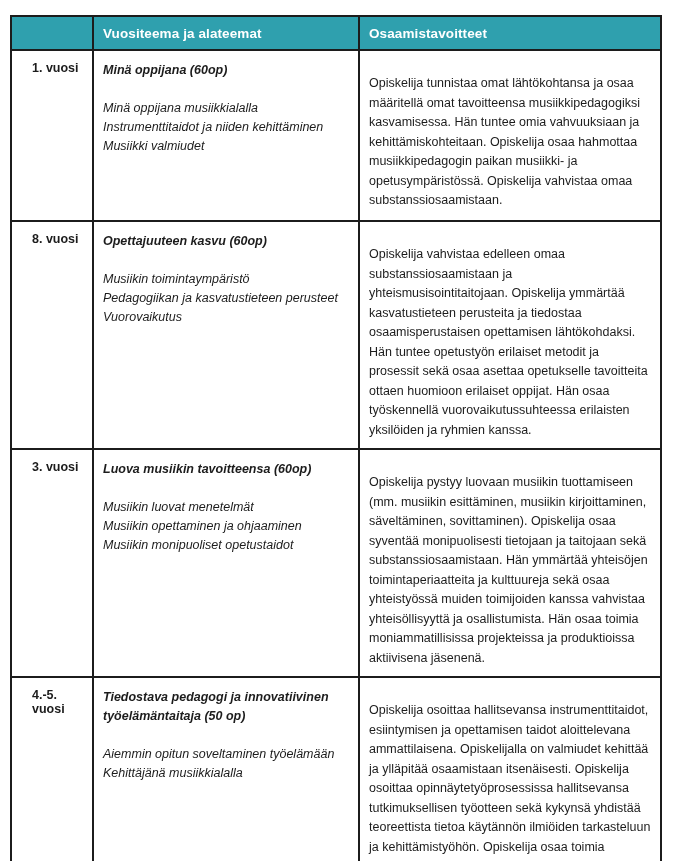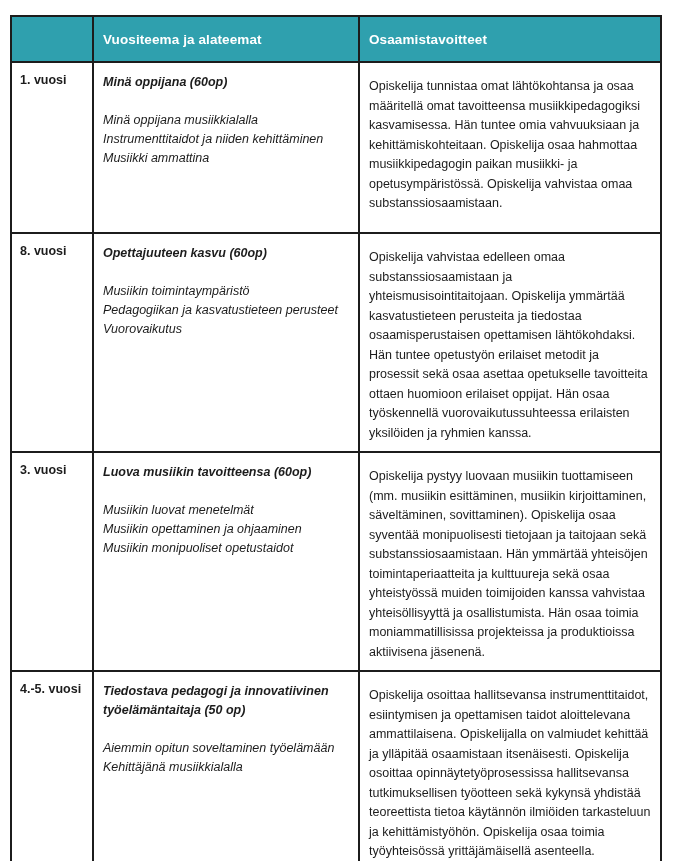--- a/index.html
+++ b/index.html
@@ -20,47 +20,47 @@
     border-collapse: collapse;
     table-layout: fixed;
   }
   .curriculum-table th,
   .curriculum-table td {
     border: 2px solid #1c1c1c;
     vertical-align: top;
     text-align: left;
   }
   .header-row th {
-    height: 46px;
+    height: 34px;
     vertical-align: middle;
     color: #ffffff;
     font-size: 13.5px;
     font-weight: bold;
     padding: 4px 8px 4px 9px;
     letter-spacing: 0.1px;
   }
   .year-cell {
     font-weight: bold;
     font-size: 12.5px;
-    padding: 10px 6px 6px 8px;
+    padding: 10px 6px 6px 20px;
     border-radius: 16px;
   }
   .theme-cell {
     padding: 10px 10px 8px 9px;
     font-size: 12.5px;
     font-style: italic;
     line-height: 1.52;
   }
   .theme-title {
     font-weight: bold;
     margin-bottom: 19px;
   }
   .subtheme { }
   .objective-cell {
-    padding: 14px 9px 8px 9px;
+    padding: 23px 9px 8px 9px;
     font-size: 12.5px;
     line-height: 1.56;
   }
   .row-1 { height: 171px; }
   .row-2 { height: 204px; }
   .row-3 { height: 162px; }
   .row-4 { height: 199px; }
 </style>
 </head>
 <body>
@@ -82,21 +82,21 @@
       </th>
     </tr>
   </thead>
   <tbody>
     <tr class="body-row row-1">
       <td class="year-cell">1. vuosi</td>
       <td class="theme-cell">
         <div class="theme-title">Minä oppijana (60op)</div>
         <div class="subtheme">Minä oppijana musiikkialalla</div>
         <div class="subtheme">Instrumenttitaidot ja niiden kehittäminen</div>
-        <div class="subtheme">Musiikki ammattina</div>
+        <div class="subtheme">Musiikki valmiudet</div>
       </td>
       <td class="objective-cell">
         <div>Opiskelija tunnistaa omat lähtökohtansa ja osaa määritellä omat tavoitteensa musiikkipedagogiksi kasvamisessa. Hän tuntee omia vahvuuksiaan ja kehittämiskohteitaan. Opiskelija osaa hahmottaa musiikkipedagogin paikan musiikki- ja opetusympäristössä. Opiskelija vahvistaa omaa substanssiosaamistaan.</div>
       </td>
     </tr>
     <tr class="body-row row-2">
       <td class="year-cell">8. vuosi</td>
       <td class="theme-cell">
         <div class="theme-title">Opettajuuteen kasvu (60op)</div>
         <div class="subtheme">Musiikin toimintaympäristö</div>

